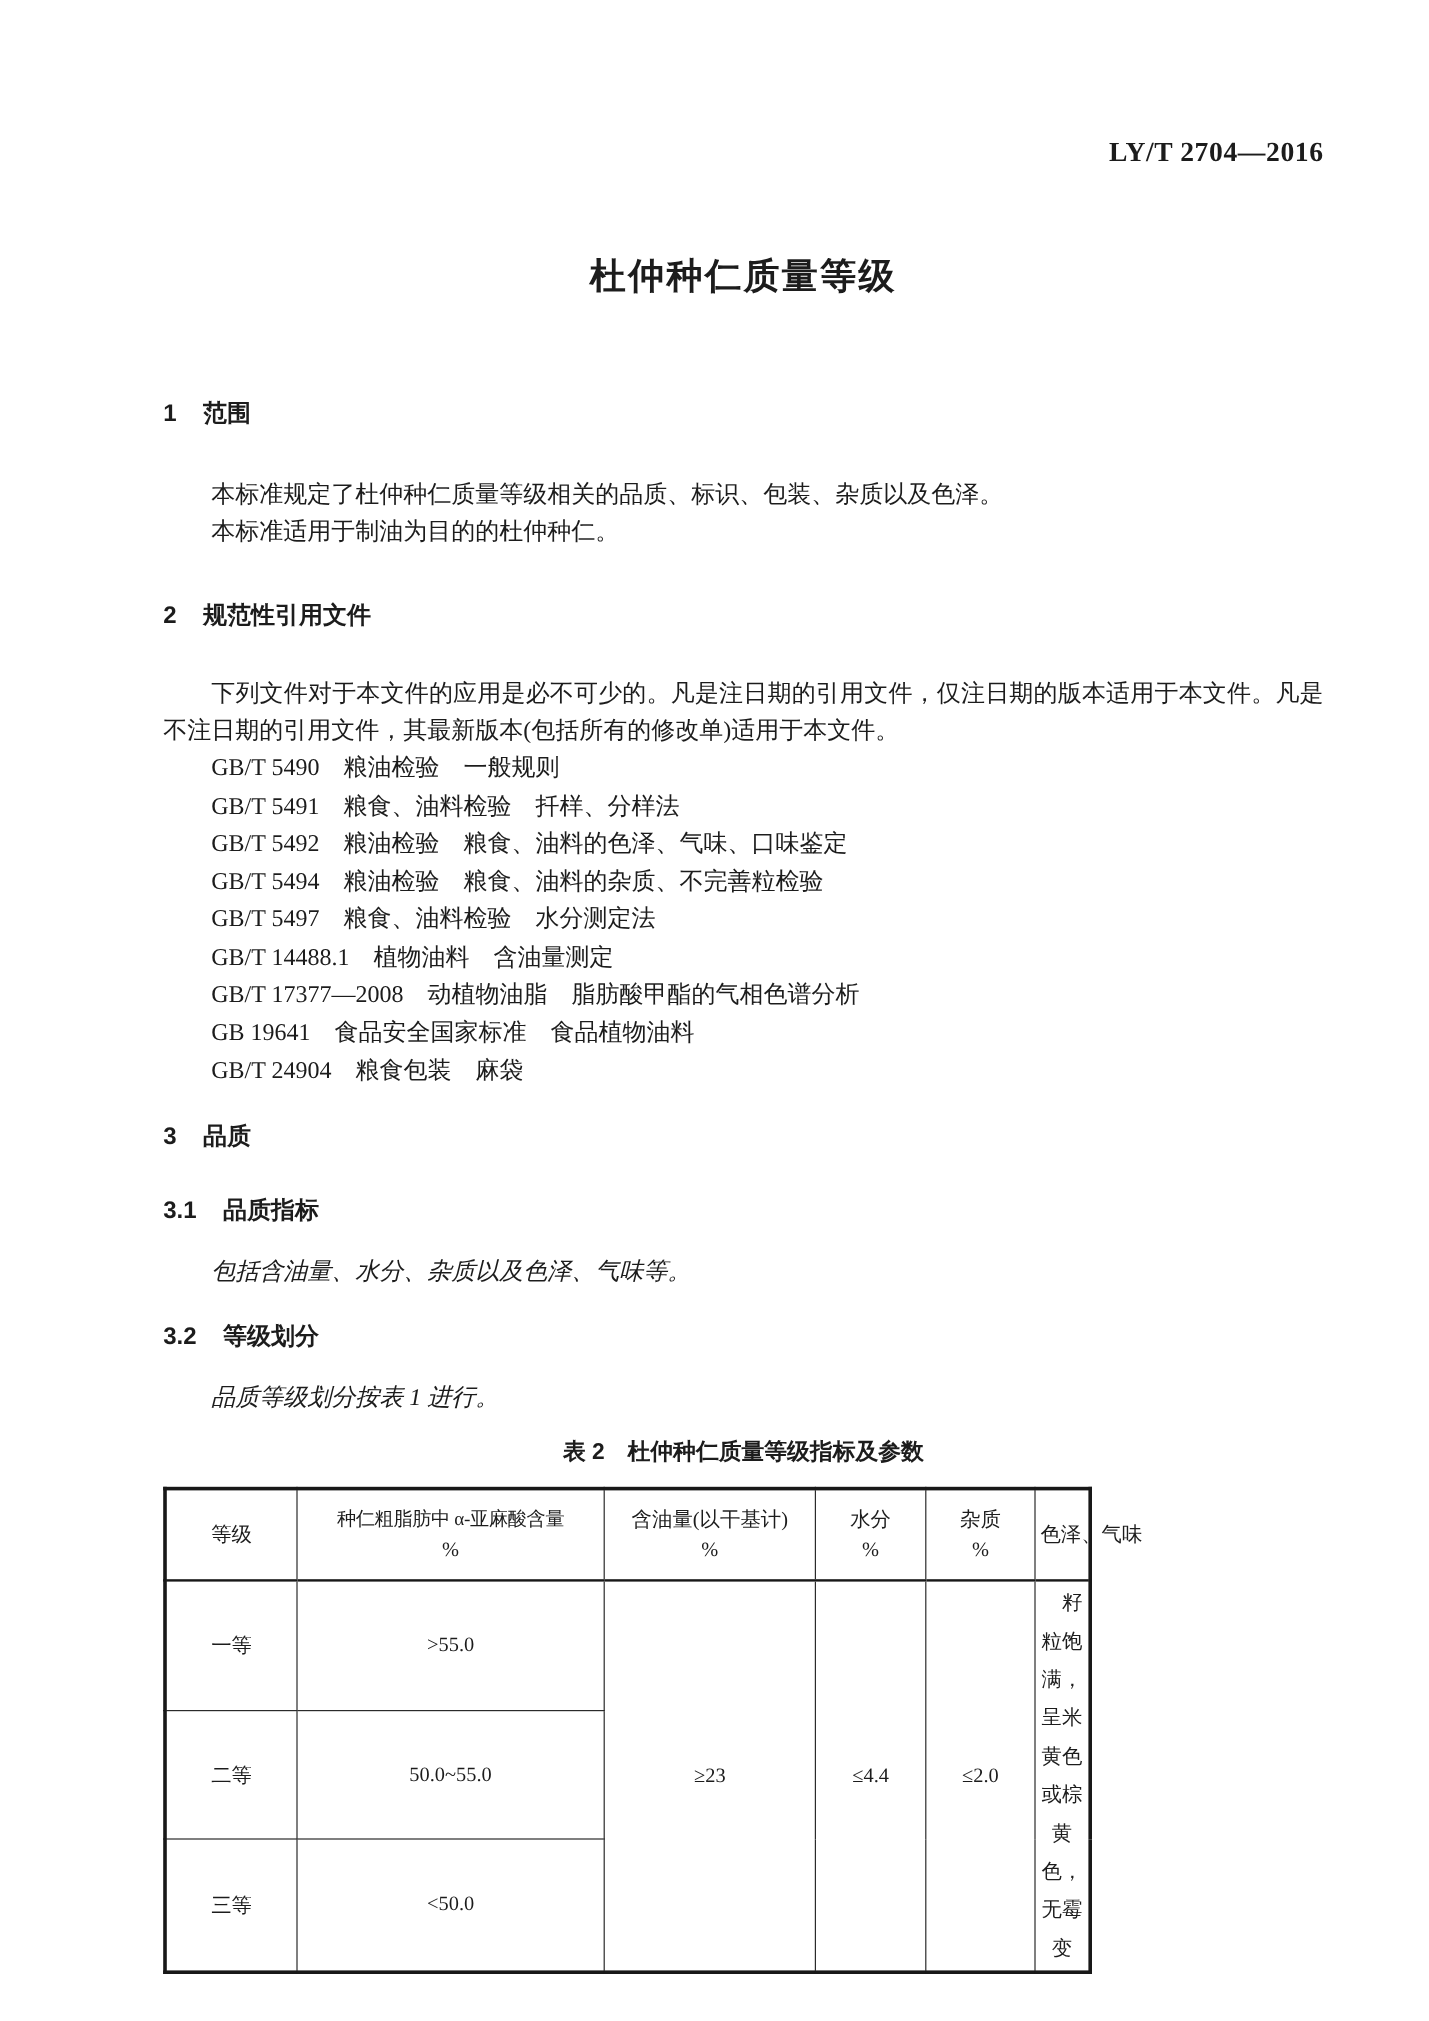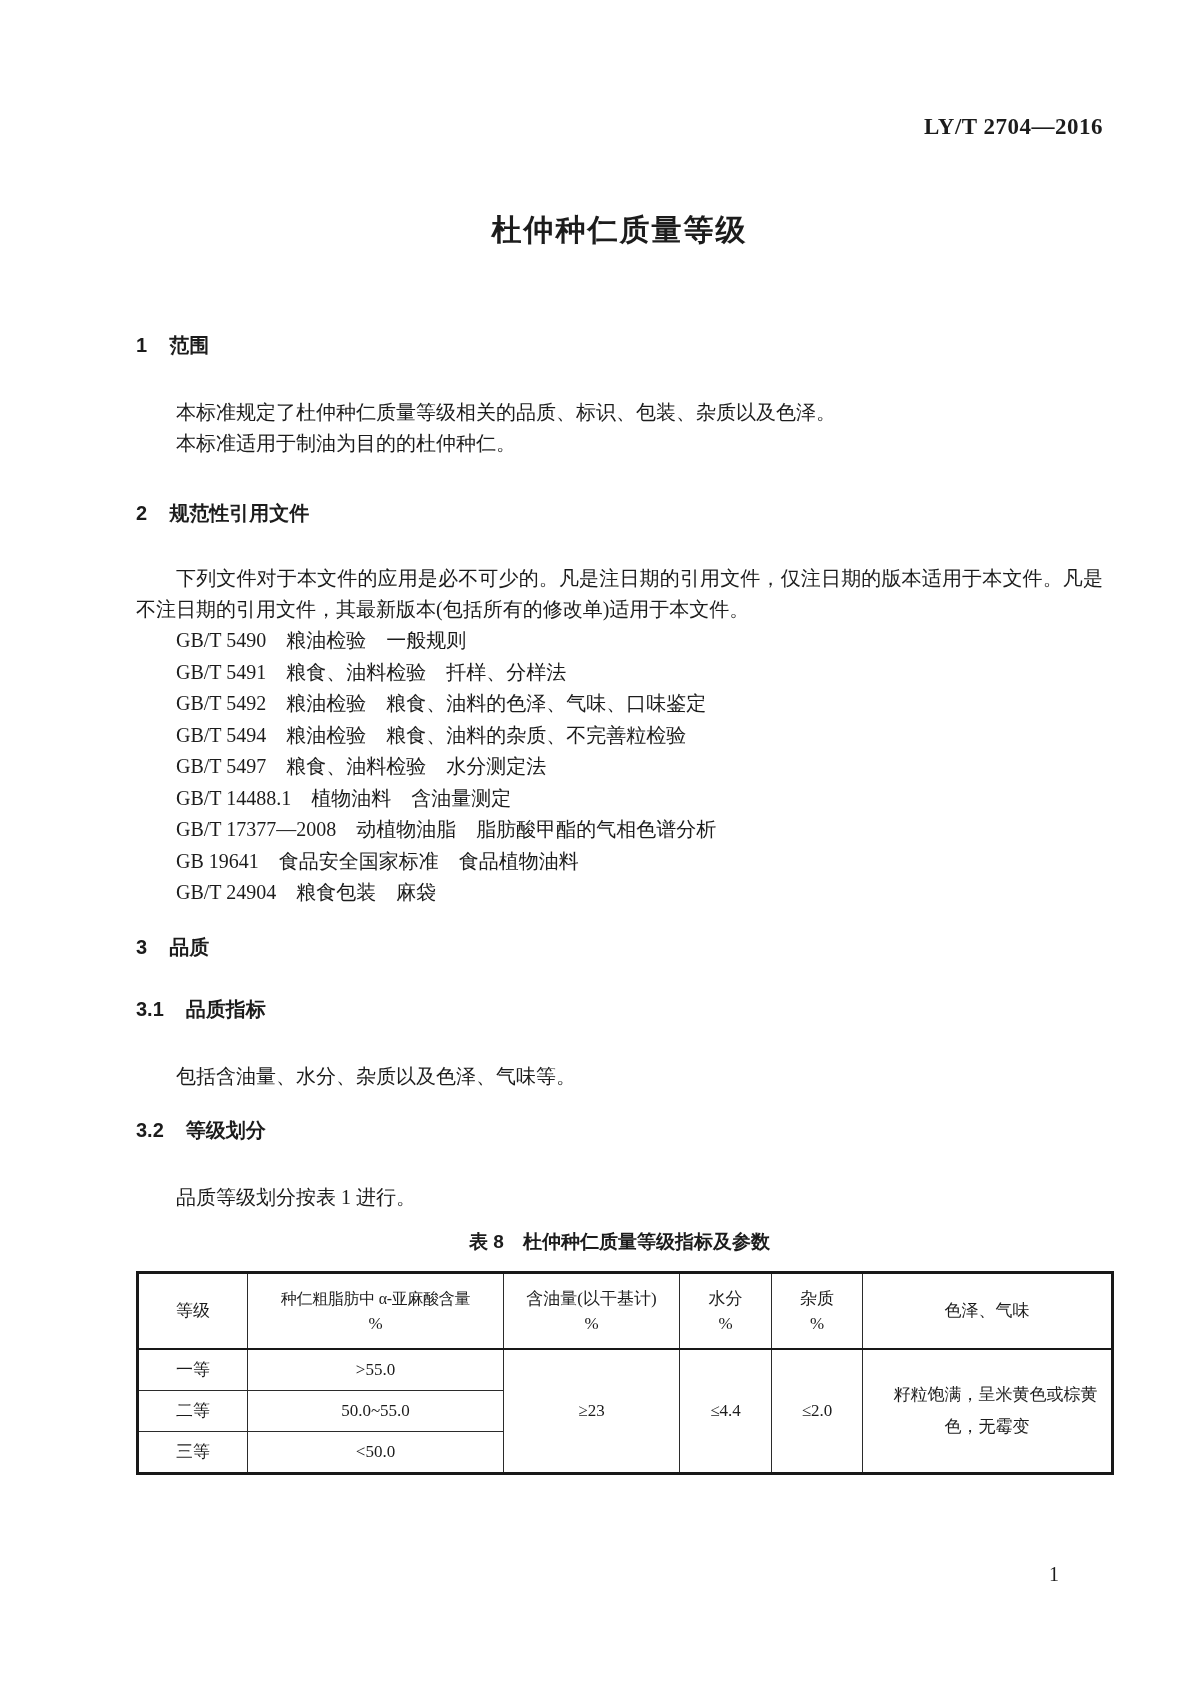--- a/index.html
+++ b/index.html
@@ -49,38 +49,38 @@
   .h-s32 { margin-top: 24px; }
   .para {
     margin: 0;
     font-size: 20px;
     line-height: 31px;
     text-indent: 2em;
     text-align: justify;
   }
   .p-first  { margin-top: 38px; }
   .p-intro  { margin-top: 36px; }
-  .p-sub    { margin-top: 38px; }
+  .p-sub    { margin-top: 22px; font-style: italic; }
   .ref-list { margin-top: 0; }
   .ref {
     margin: 0;
     padding-left: 2em;
     font-size: 20px;
     line-height: 31.5px;
   }
   .table-caption {
     margin-top: 16px;
     text-align: center;
     font-family: "Liberation Sans", sans-serif;
     font-weight: bold;
     font-size: 19px;
   }
   table.grade-table {
     margin-top: 16px;
-    width: 978px;
+    width: 774px;
     table-layout: fixed;
     border-collapse: collapse;
     border: 3px solid #181818;
     font-size: 17px;
   }
   .grade-table th, .grade-table td {
     border: 1px solid #2b2b2b;
     text-align: center;
     vertical-align: middle;
     font-weight: normal;
@@ -146,21 +146,21 @@
   <div class="sec-heading h-s31">
     <span class="num">3.1</span><span>品质指标</span>
   </div>
   <p class="para p-sub">包括含油量、水分、杂质以及色泽、气味等。</p>
 
   <div class="sec-heading h-s32">
     <span class="num">3.2</span><span>等级划分</span>
   </div>
   <p class="para p-sub">品质等级划分按表 1 进行。</p>
 
-  <div class="table-caption">表 8　杜仲种仁质量等级指标及参数</div>
+  <div class="table-caption">表 2　杜仲种仁质量等级指标及参数</div>
 
   <table class="grade-table">
     <colgroup>
       <col style="width:110px">
       <col style="width:256px">
       <col style="width:176px">
       <col style="width:92px">
       <col style="width:91px">
       <col>
     </colgroup>

